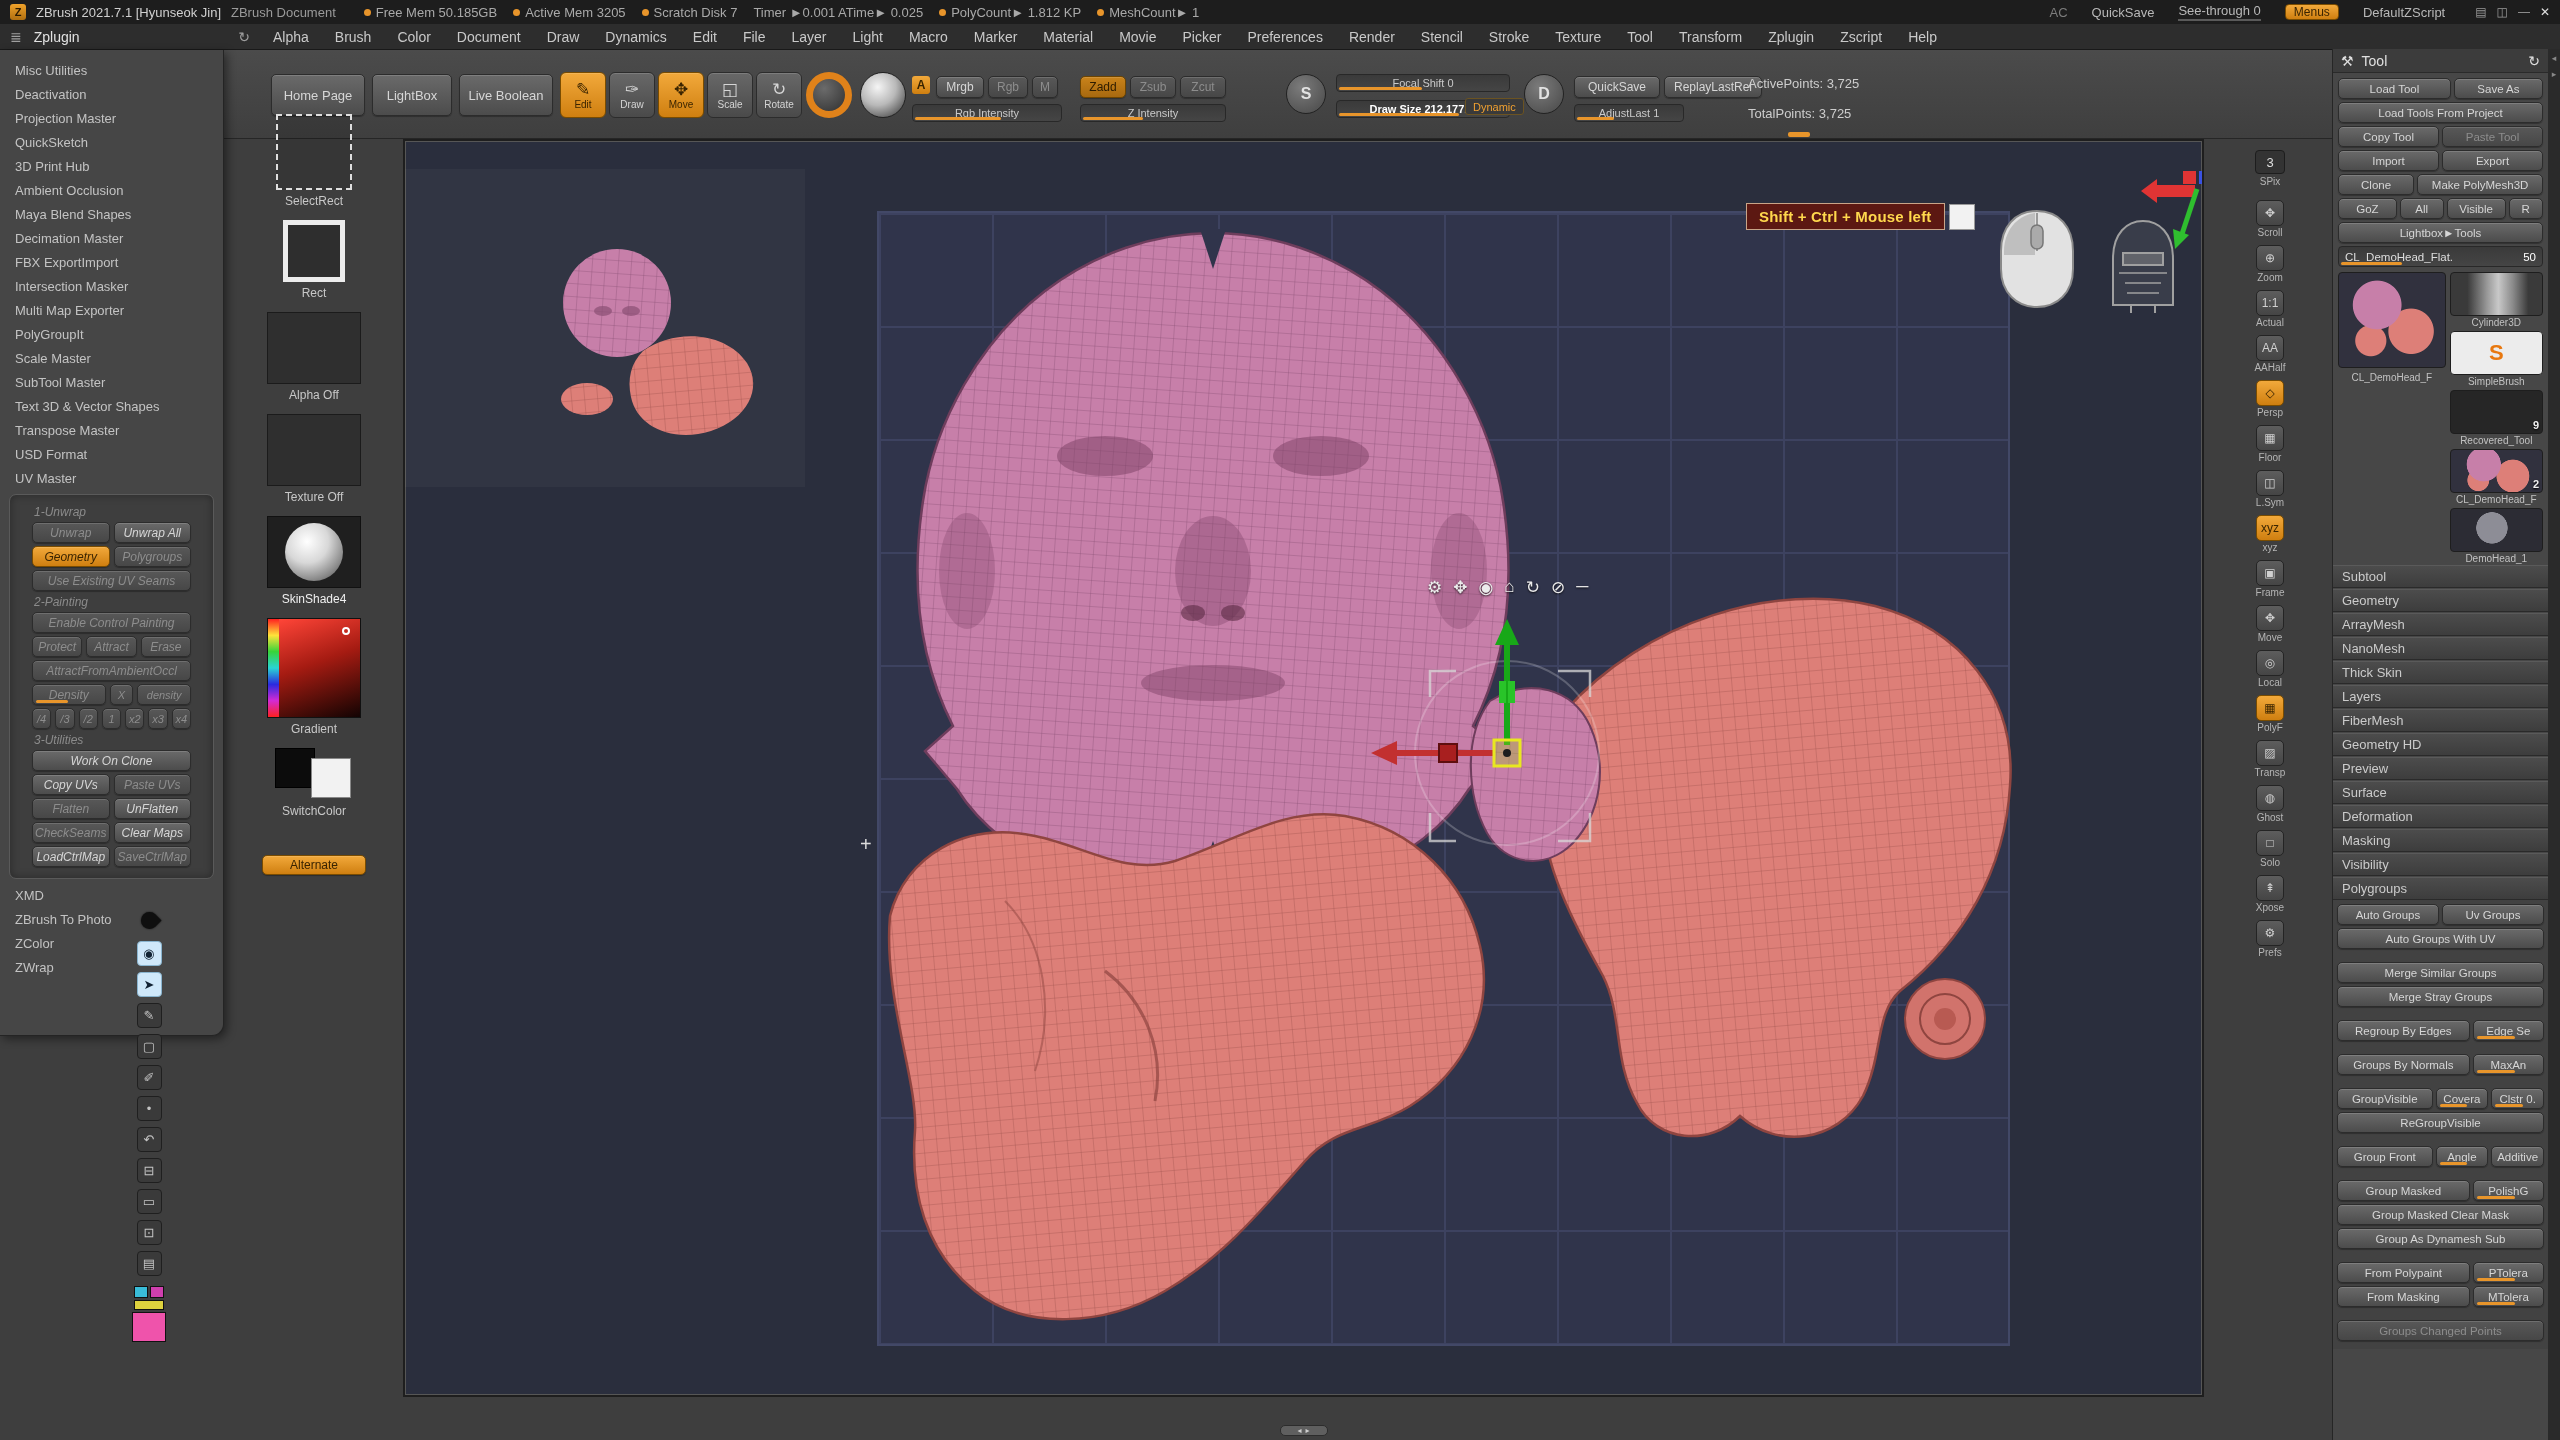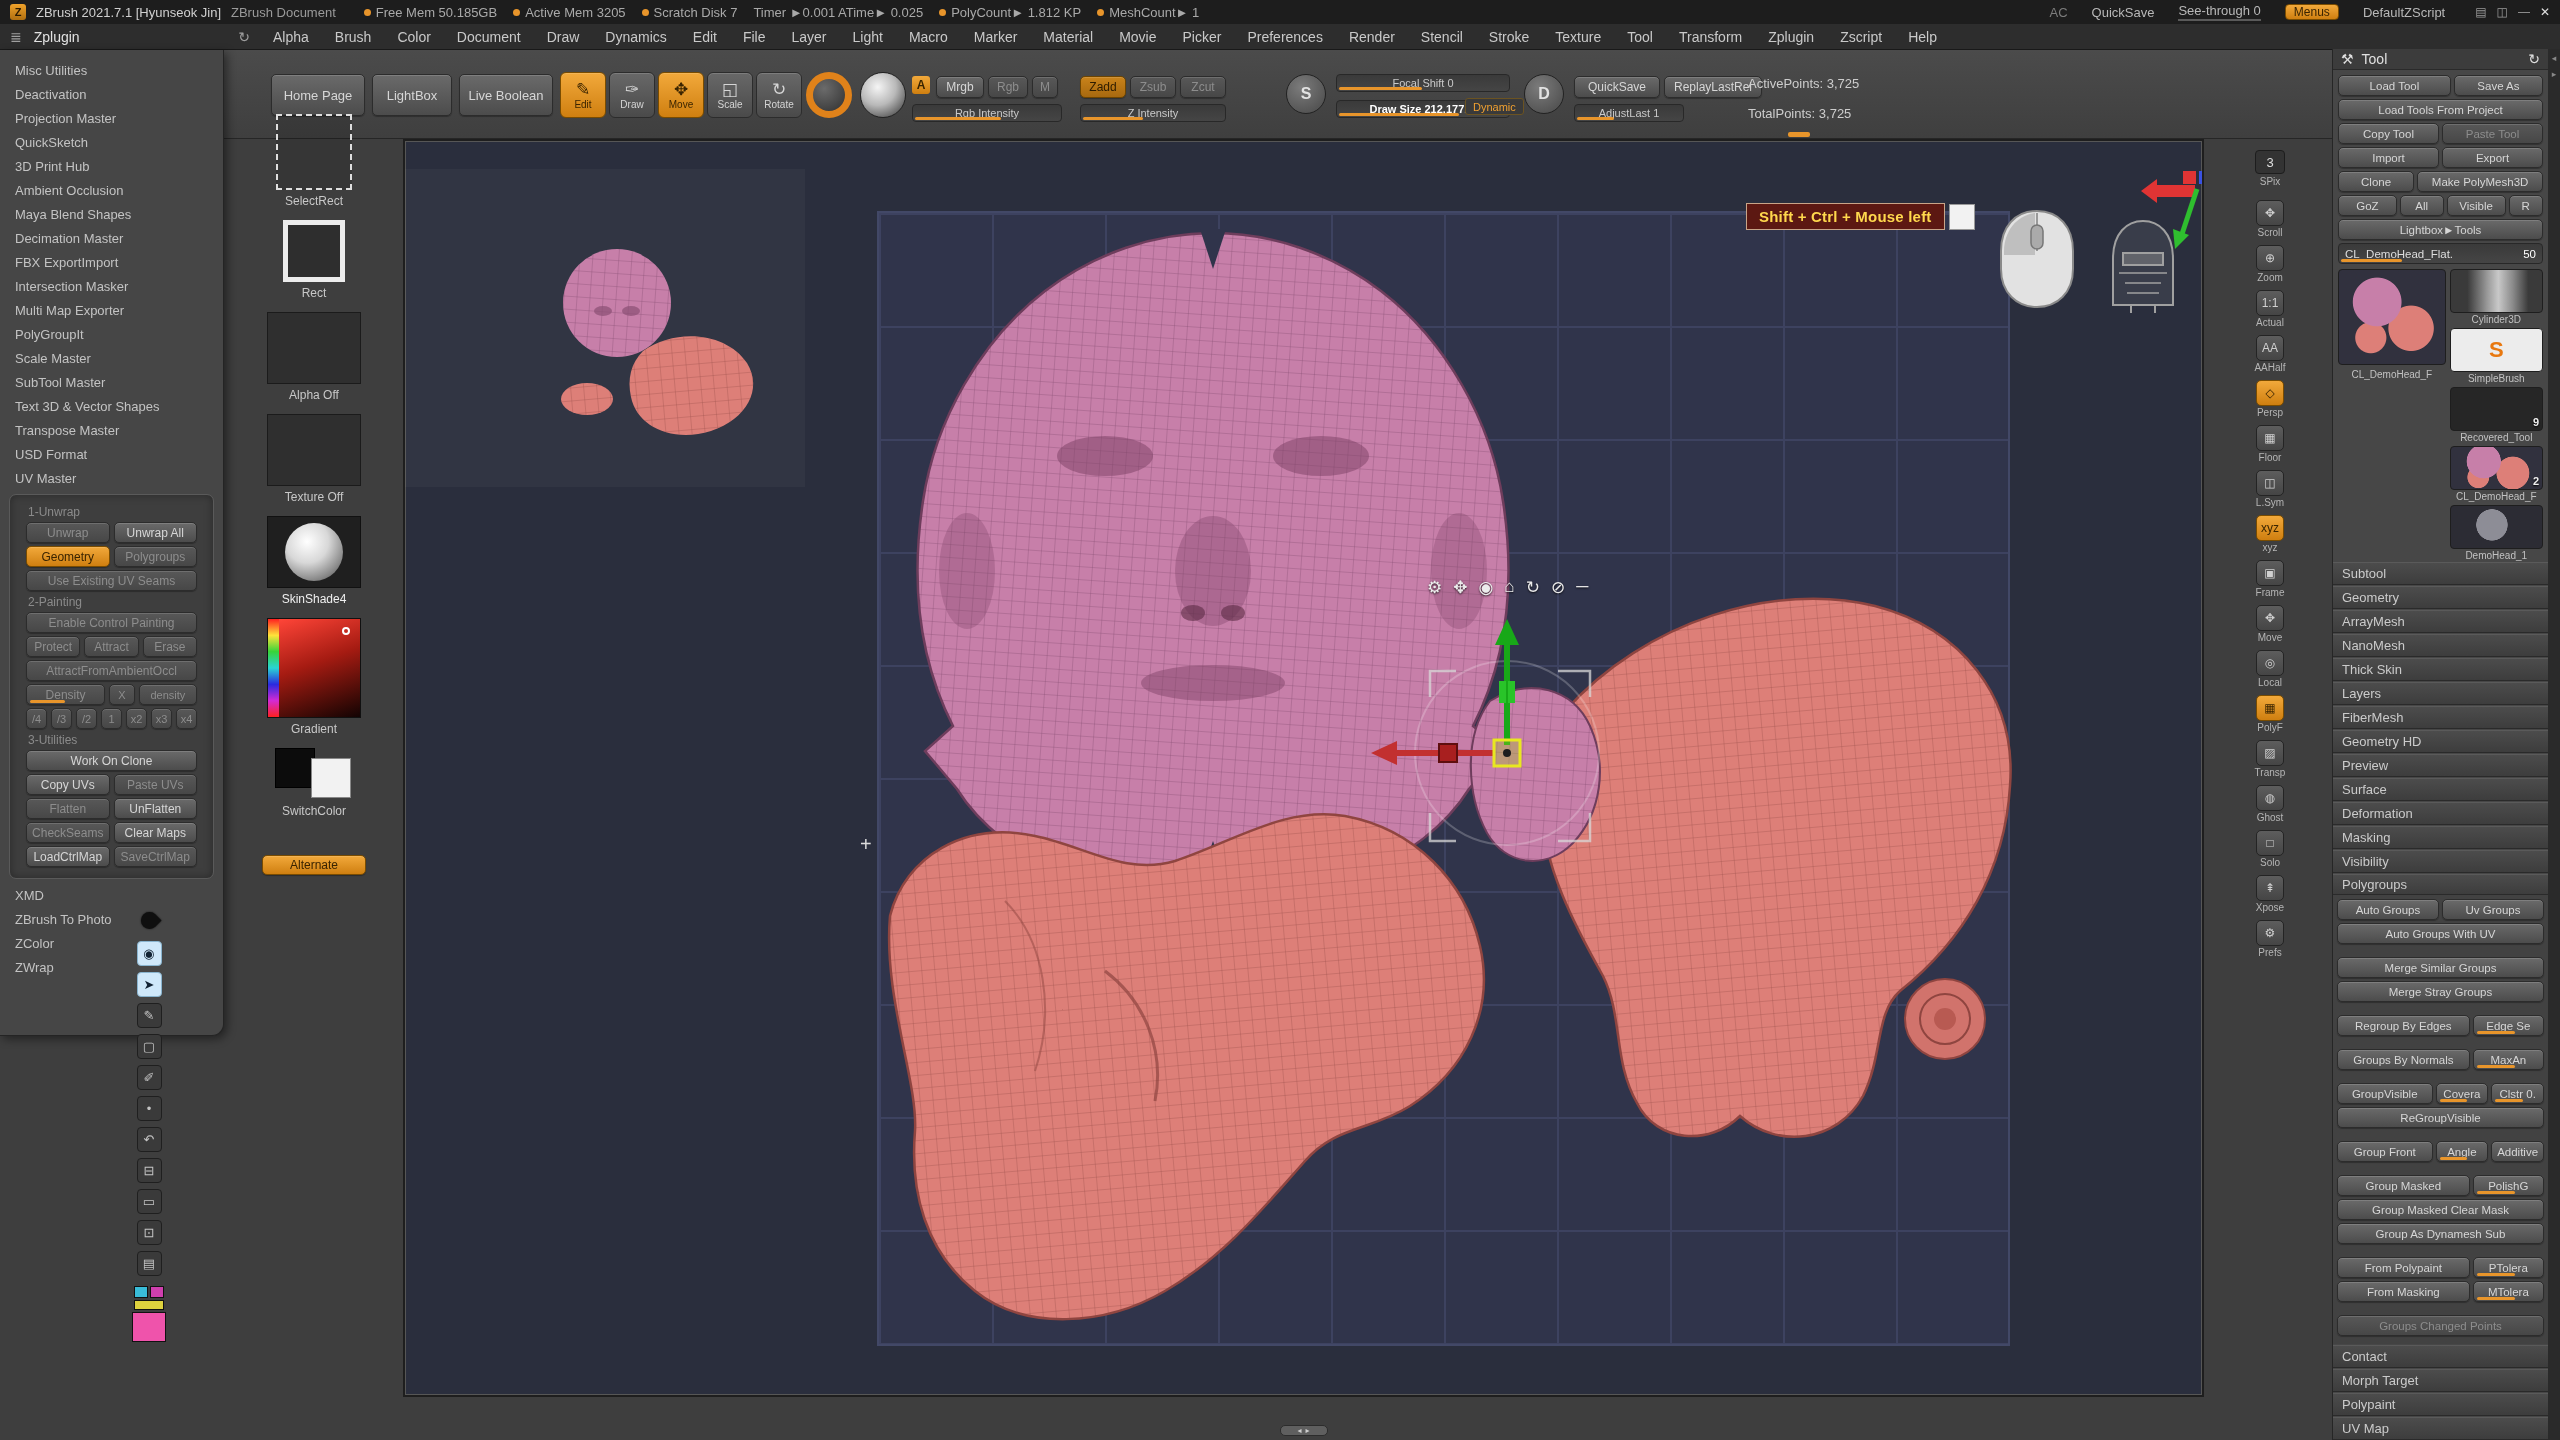--- a/index.html
+++ b/index.html
@@ -89,22 +89,22 @@
   .keybox{width:26px;height:26px;background:#f2f2f2;border:1px solid #999;}
   .gizmo-icons{position:absolute;left:1022px;top:436px;display:flex;gap:11px;z-index:6;
     font-size:17px;color:#ececec;text-shadow:0 1px 2px rgba(0,0,0,.8);}
   .crosshair{position:absolute;left:455px;top:692px;font-size:20px;color:#dcdcdc;z-index:6;}
 
   
   .flyout{position:absolute;left:0;top:50px;width:224px;height:986px;background:#464646;
     border-right:1px solid #242424;border-bottom:1px solid #242424;border-radius:0 0 12px 0;
     box-shadow:3px 3px 10px rgba(0,0,0,.45);z-index:20;padding-top:8px;font-size:13px;}
   .fly-item{height:24px;display:flex;align-items:center;padding-left:15px;color:#c3c3c3;cursor:default;}
-  .uvbox{margin:4px 9px;background:#3e3e3e;border:1px solid #5a5a5a;border-radius:7px;padding:6px 16px 8px;
-    box-shadow:inset 0 0 8px rgba(0,0,0,.35);}
+  .uvbox{margin:4px 9px;background:#3e3e3e;border:1px solid #5a5a5a;border-radius:7px;padding:6px 22px 8px;
+    box-shadow:inset 0 0 8px rgba(0,0,0,.35);font-style:italic;}
   .uvlabel{color:#8b8b8b;font-size:12px;margin:4px 2px 2px;}
   .uvrow{display:flex;gap:4px;margin:3px 0;}
   .uvrow .btn{flex:1;height:21px;font-size:12px;}
   .uvrow .mini{font-size:11px;padding:0 2px;}
   .mini-underline{position:relative;}
   .mini-underline::after{content:"";position:absolute;left:3px;bottom:1px;width:45%;height:3px;
     background:#e8952b;border-radius:2px;}
 
   
   .iconstrip{position:absolute;left:132px;top:912px;display:flex;flex-direction:column;
@@ -886,27 +886,20 @@
           <div class="btn" data-w="68">From Masking</div>
             <div class="btn" data-w="32" data-slider="true">MTolera</div>
           </div>
           <div class="pgrow" data-gap="true">
 
           <div class="btn" data-w="100" data-dim="true">Groups Changed Points</div>
           </div>
         </div>
     </div>
 
-    <div>
-
-    <div class="section-bar">Contact</div>
-        <div class="section-bar">Morph Target</div>
-        <div class="section-bar">Polypaint</div>
-        <div class="section-bar">UV Map</div>
-      </div>
   </div>
 
   <div class="edgestrip">
     <span>◂</span>
     <span>▸</span>
   </div>
 
   <div class="hscroll">
     <div class="hs-handle">
         <span>◂</span>

